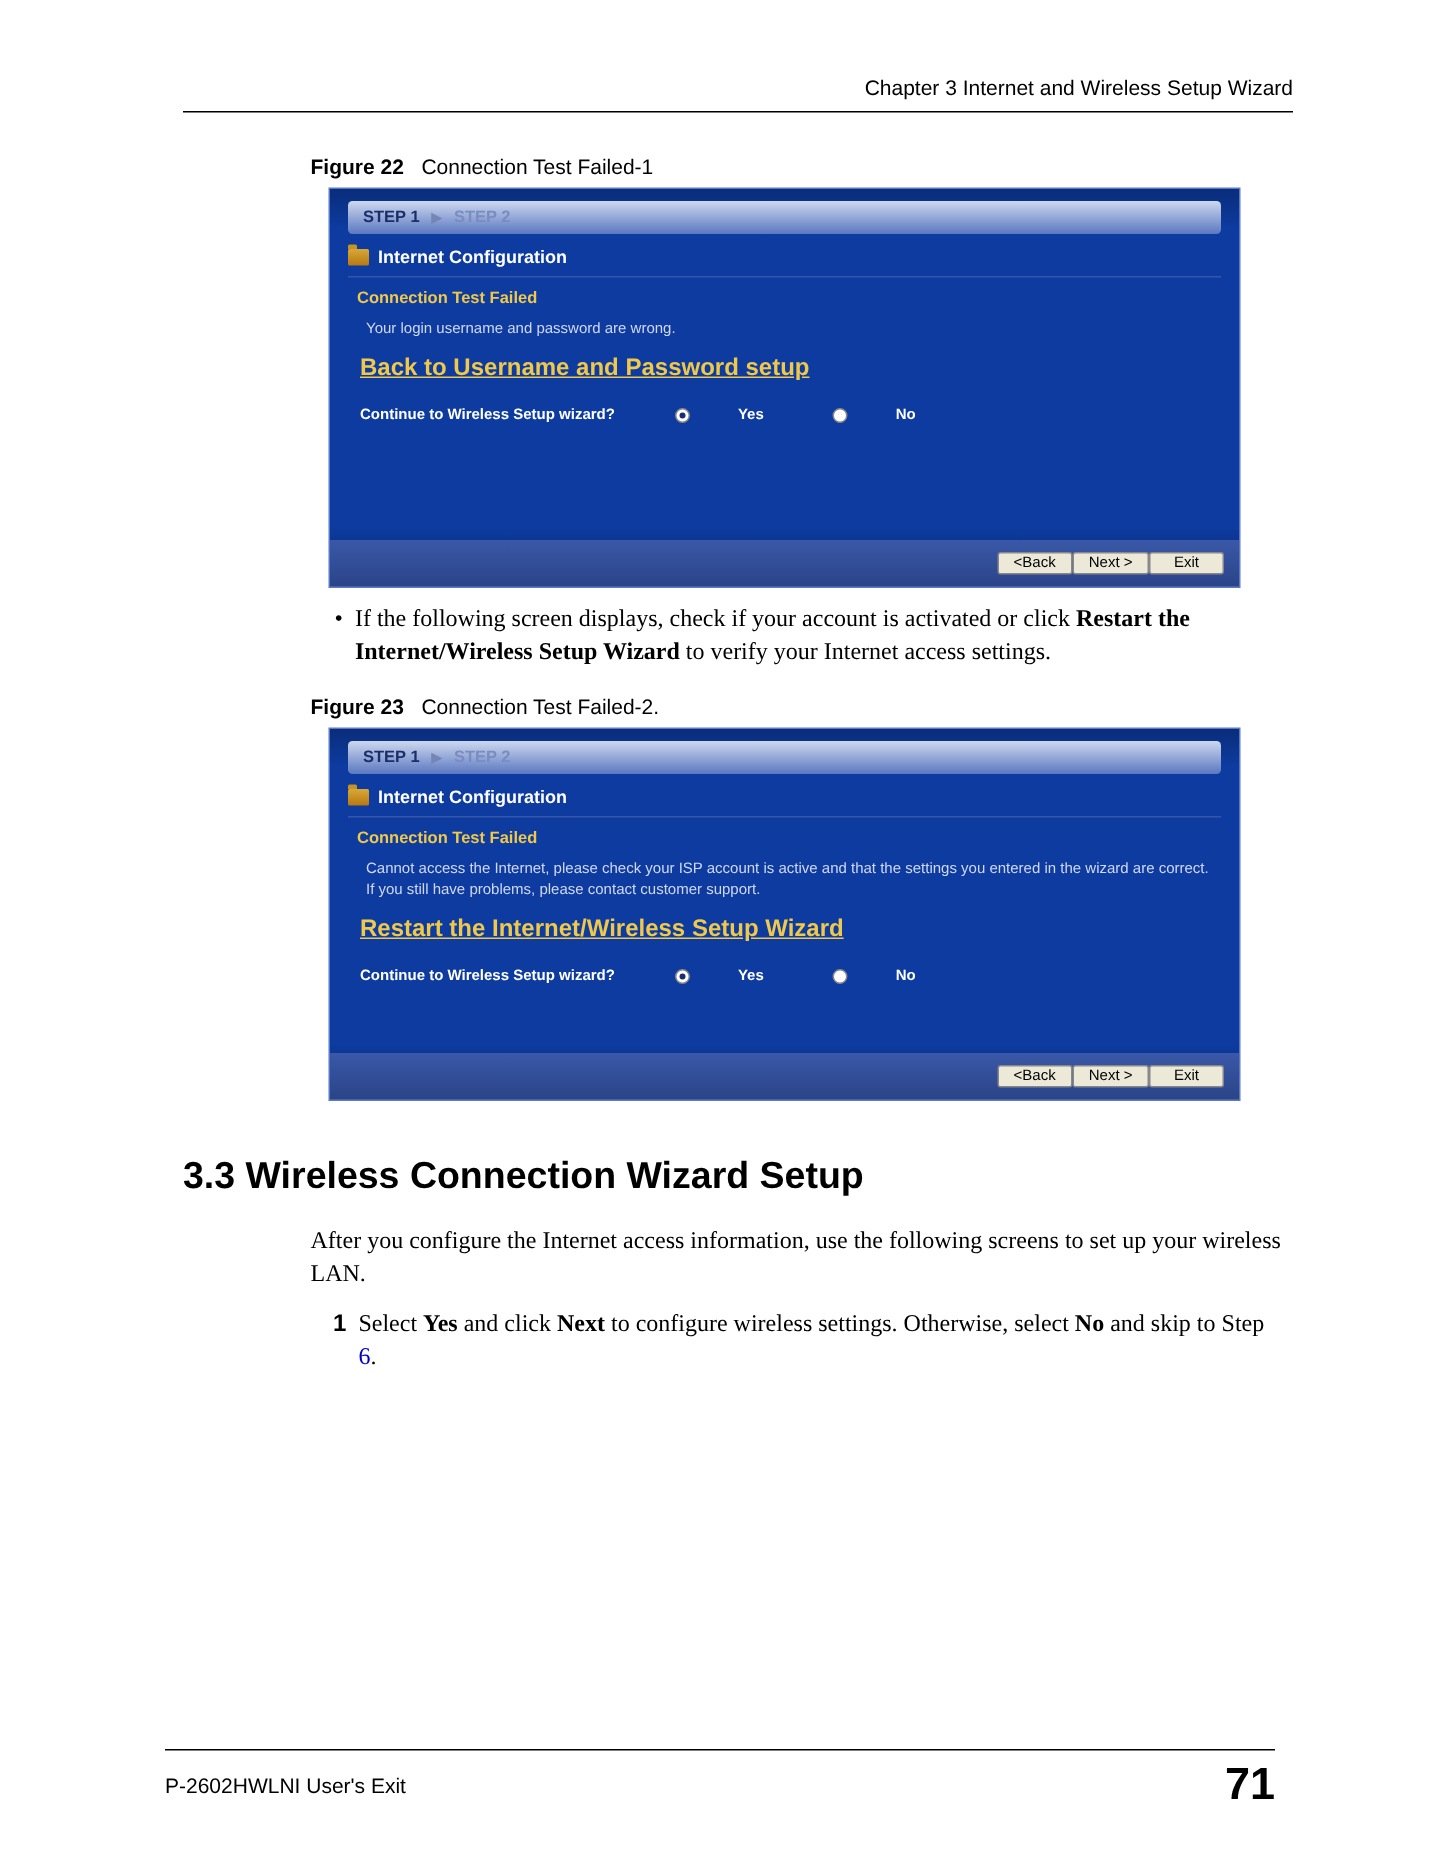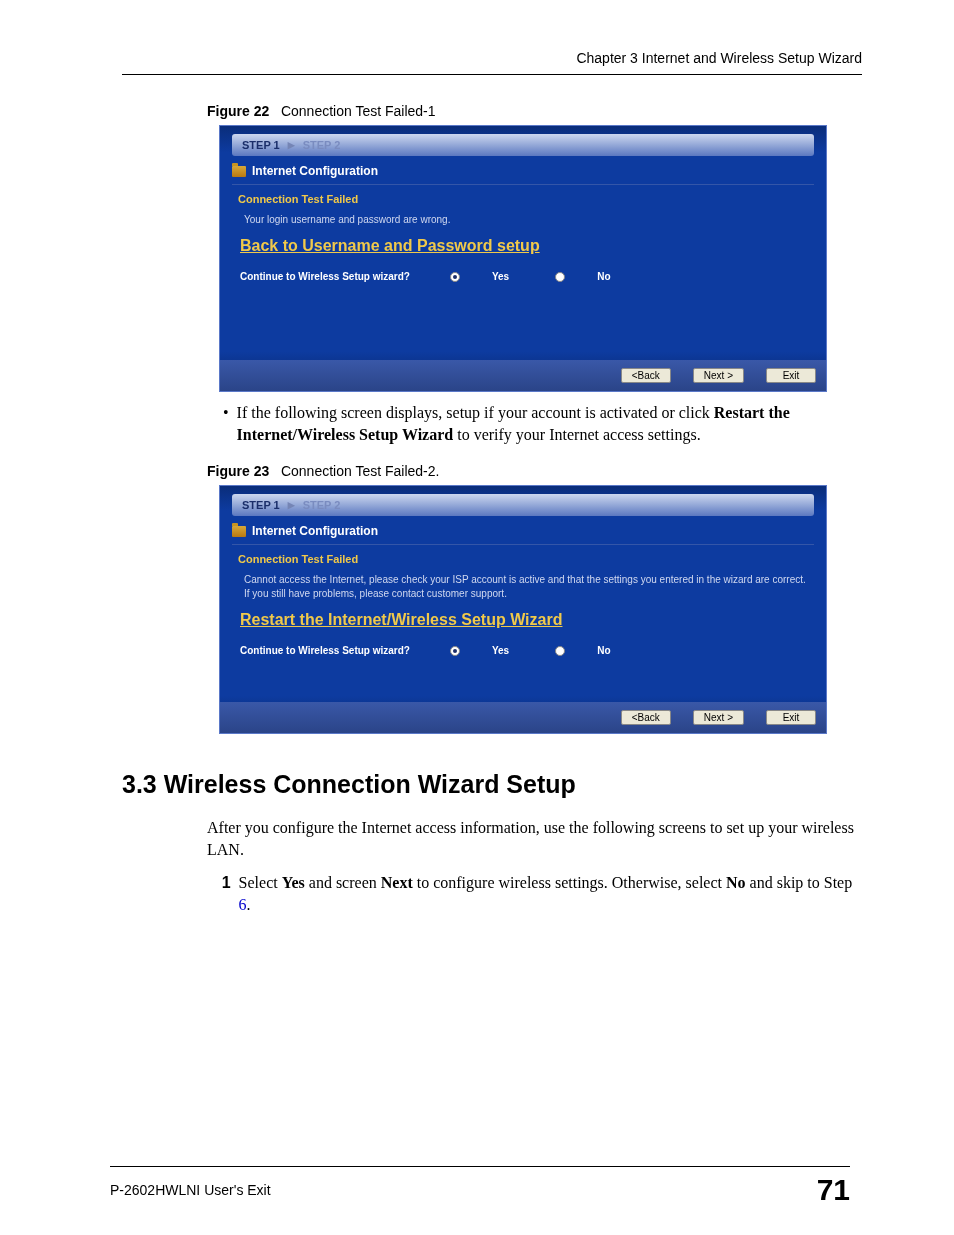--- a/index.html
+++ b/index.html
@@ -103,21 +103,20 @@
     width: 4px; height: 4px;
     border-radius: 50%;
     background: #1a2e6a;
   }
   .radio-text { margin-right: 14px; }
   .screen-footer {
     background: linear-gradient(#3a58a8, #2a4488);
     padding: 8px 10px;
     display: flex;
     justify-content: flex-end;
-    gap: 22px;
   }
   .screen-footer button {
     font-family: Tahoma, Arial, sans-serif;
     font-size: 10px;
     padding: 1px 10px;
     min-width: 50px;
     background: #ece9d8;
     border: 1px solid #888;
     border-radius: 2px;
   }
@@ -216,21 +215,21 @@
     <div class="screen-footer">
       <button>&lt;Back</button>
       <button>Next &gt;</button>
       <button>Exit</button>
     </div>
   </div>
 
   <div class="bullet-para">
     <span class="dot">•</span>
     <span>
-      <span>If the following screen displays, setup if your account is activated or click </span><b>Restart the Internet/Wireless Setup Wizard</b><span> to verify your Internet access settings.</span>
+      <span>If the following screen displays, check if your account is activated or click </span><b>Restart the Internet/Wireless Setup Wizard</b><span> to verify your Internet access settings.</span>
     </span>
   </div>
 
   <div class="figure-caption">
     <span class="bold">Figure 23</span>&nbsp;&nbsp;&nbsp;<span>Connection Test Failed-2.</span>
   </div>
   <div class="screen sm">
     <div class="step-bar">
       <span class="step-active">STEP 1</span>
       <span class="step-arrow">▶</span>
@@ -258,21 +257,21 @@
       <button>Next &gt;</button>
       <button>Exit</button>
     </div>
   </div>
 
   <div class="h2">3.3  Wireless Connection Wizard Setup</div>
   <div class="body-p">After you configure the Internet access information, use the following screens to set up your wireless LAN.</div>
   <div class="num-item">
     <span class="num">1</span>
     <span>
-      <span>Select </span><b>Yes</b><span> and screen </span><b>Next</b><span> to configure wireless settings. Otherwise, select </span><b>No</b><span> and skip to Step </span><span class="step-link">6</span><span>.</span>
+      <span>Select </span><b>Yes</b><span> and click </span><b>Next</b><span> to configure wireless settings. Otherwise, select </span><b>No</b><span> and skip to Step </span><span class="step-link">6</span><span>.</span>
     </span>
   </div>
 </div>
 
 <div class="footer">
   <span class="footer-left">P-2602HWLNI User's Exit</span>
   <span class="footer-right">71</span>
 </div>
 
 </body></html>

